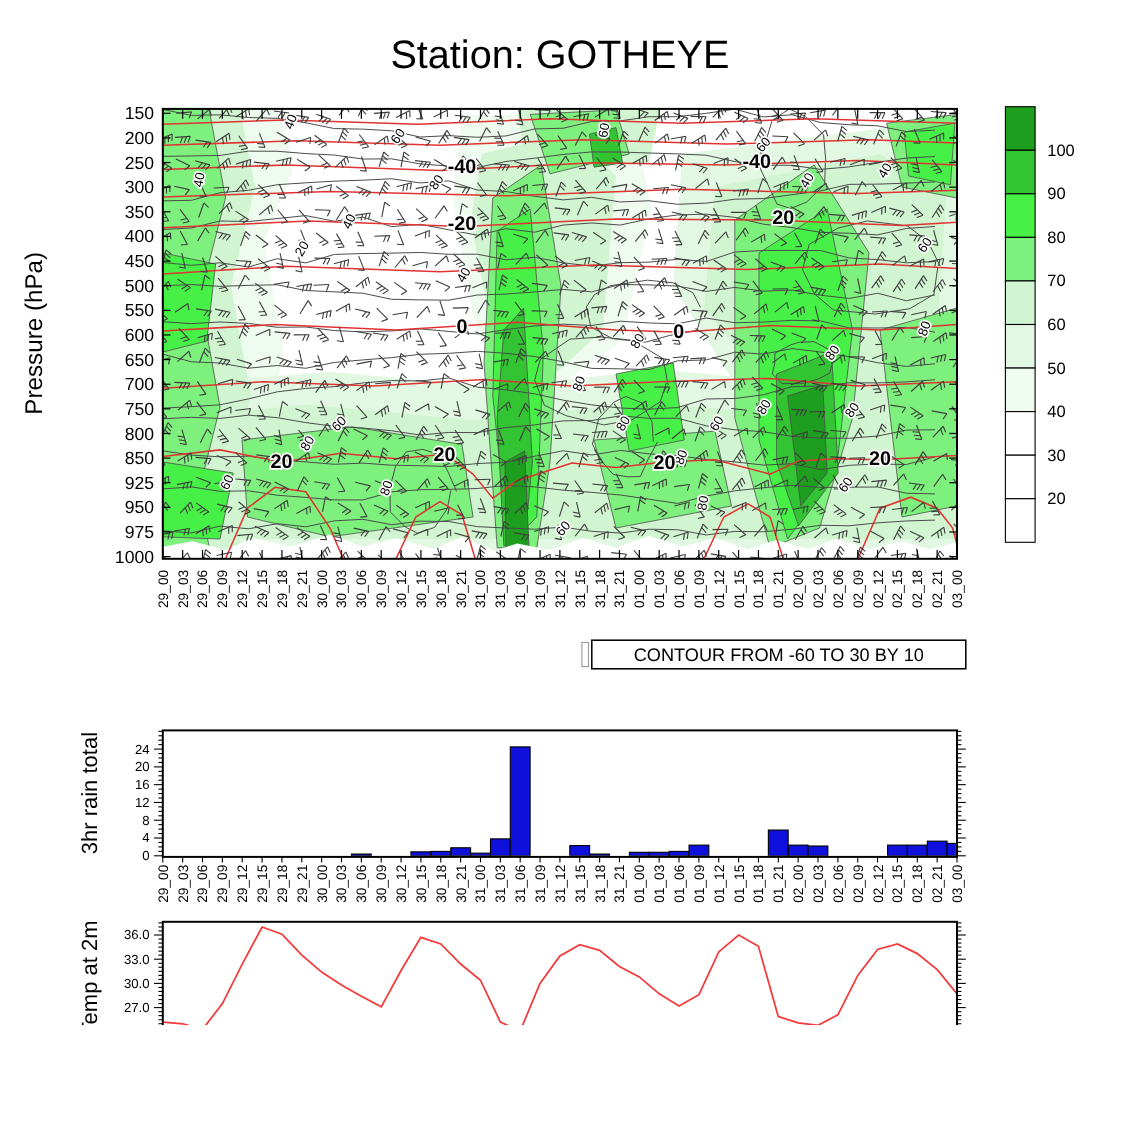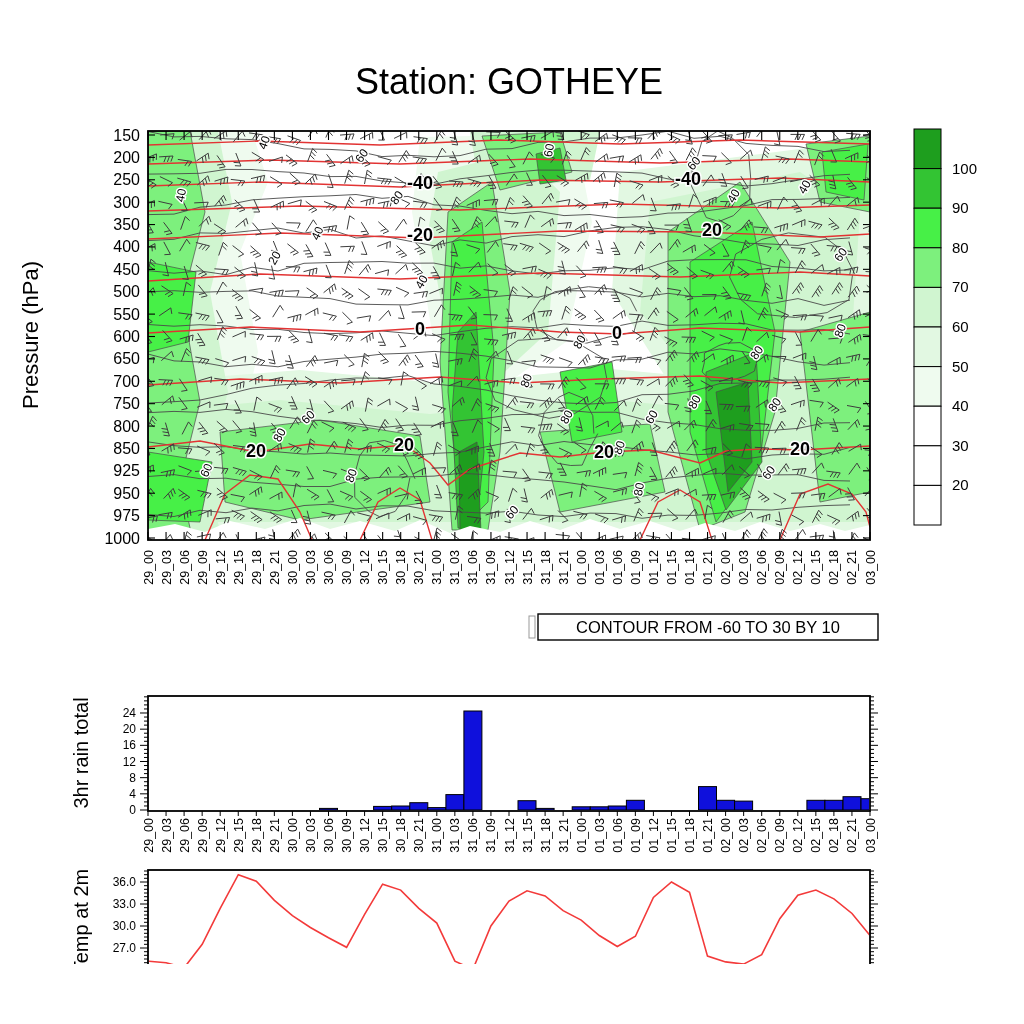--- a/index.html
+++ b/index.html
@@ -1,16 +1,16 @@
 <!DOCTYPE html>
 <html><head>
 <meta charset="utf-8">
 <style>
   html,body{margin:0;padding:0;background:#fff;}
-  #page{position:relative;width:1024px;height:932px;background:#fff;overflow:hidden;margin-top:32px;}
+  #page{position:relative;width:1024px;height:932px;background:#fff;overflow:hidden;}
   svg{font-family:"Liberation Sans","DejaVu Sans",sans-serif;}
   text{fill:#000;}
 </style>
 </head>
 <body>
 
 <div id="page">
 <svg id="scene" width="1024" height="1024" viewBox="0 0 1024 1024">
   <defs>
     <clipPath id="clipMain">

